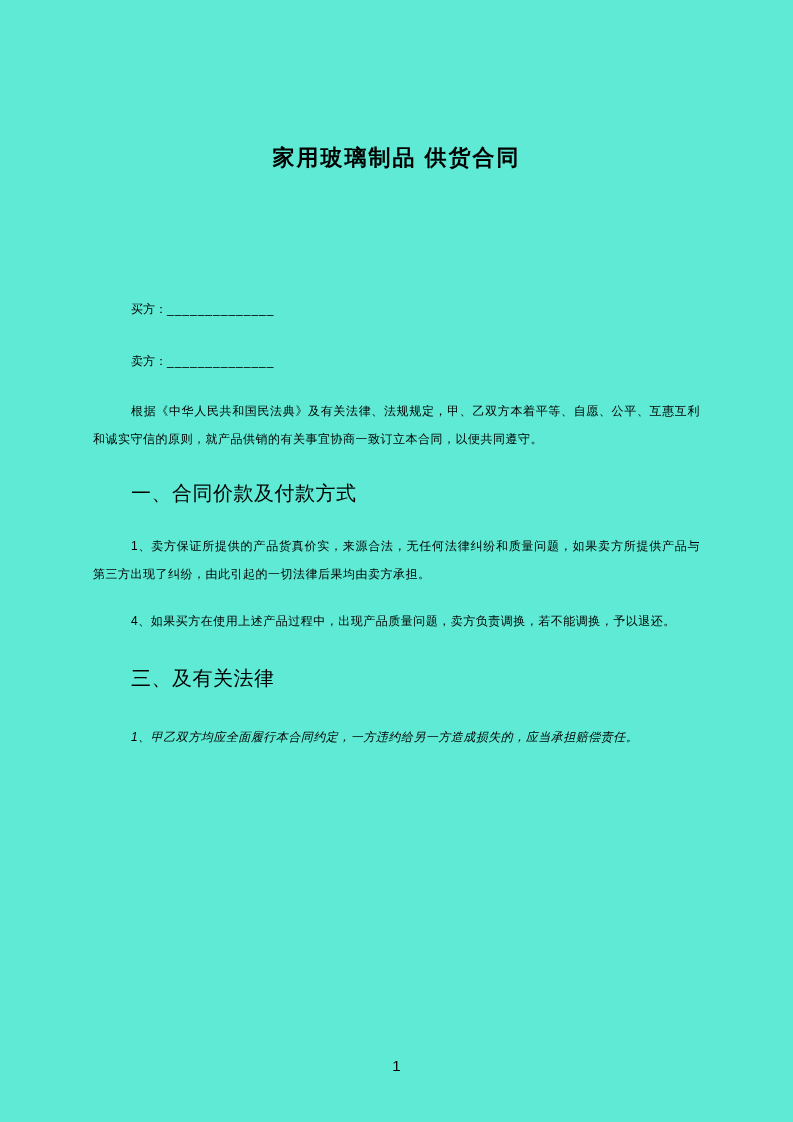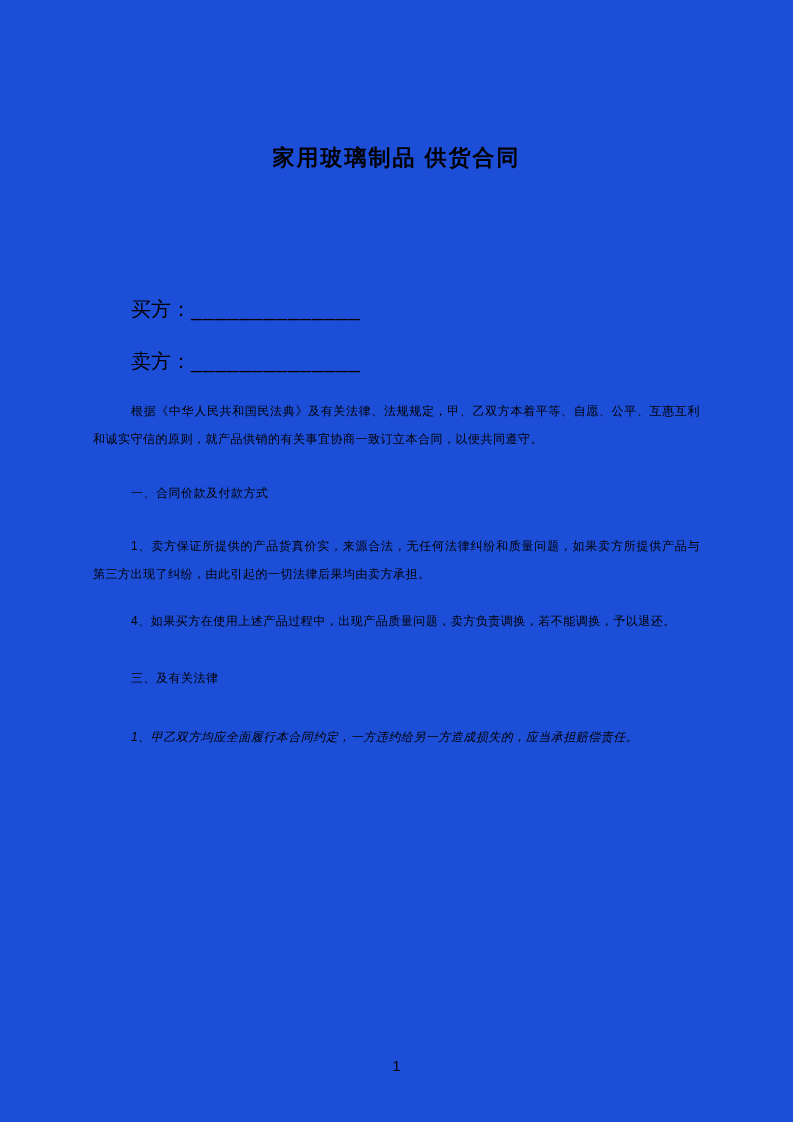--- a/index.html
+++ b/index.html
@@ -5,51 +5,51 @@
   * { margin: 0; padding: 0; box-sizing: border-box; }
   html, body {
     width: 793px;
     background: #ffffff;
     font-family: "Liberation Sans", "DejaVu Sans", sans-serif;
   }
   .page {
     position: relative;
     width: 793px;
     height: 1122px;
-    background: #1d4ed8;
+    background: #5eead4;
     color: #000000;
     padding: 143px 93px 0 93px;
     overflow: hidden;
   }
   .title {
     font-size: 22px;
     line-height: 30px;
     font-weight: bold;
     text-align: center;
     letter-spacing: 2px;
     color: #000000;
   }
   .party-line {
-    font-size: 20px;
+    font-size: 12px;
     line-height: 28px;
     text-indent: 38px;
     white-space: nowrap;
   }
   .party-line .blank {
     letter-spacing: 1px;
   }
   .body-para {
     font-size: 12px;
     line-height: 28px;
     text-indent: 38px;
     text-align: justify;
     letter-spacing: 0.5px;
   }
   .section-heading {
-    font-size: 12px;
+    font-size: 20px;
     line-height: 28px;
     text-indent: 38px;
     letter-spacing: 0.5px;
   }
   .mt-buyer    { margin-top: 122px; }
   .mt-seller   { margin-top: 24px; }
   .mt-preamble { margin-top: 22px; }
   .mt-h1       { margin-top: 26px; }
   .mt-p1       { margin-top: 22px; }
   .mt-h2       { margin-top: 24px; }

